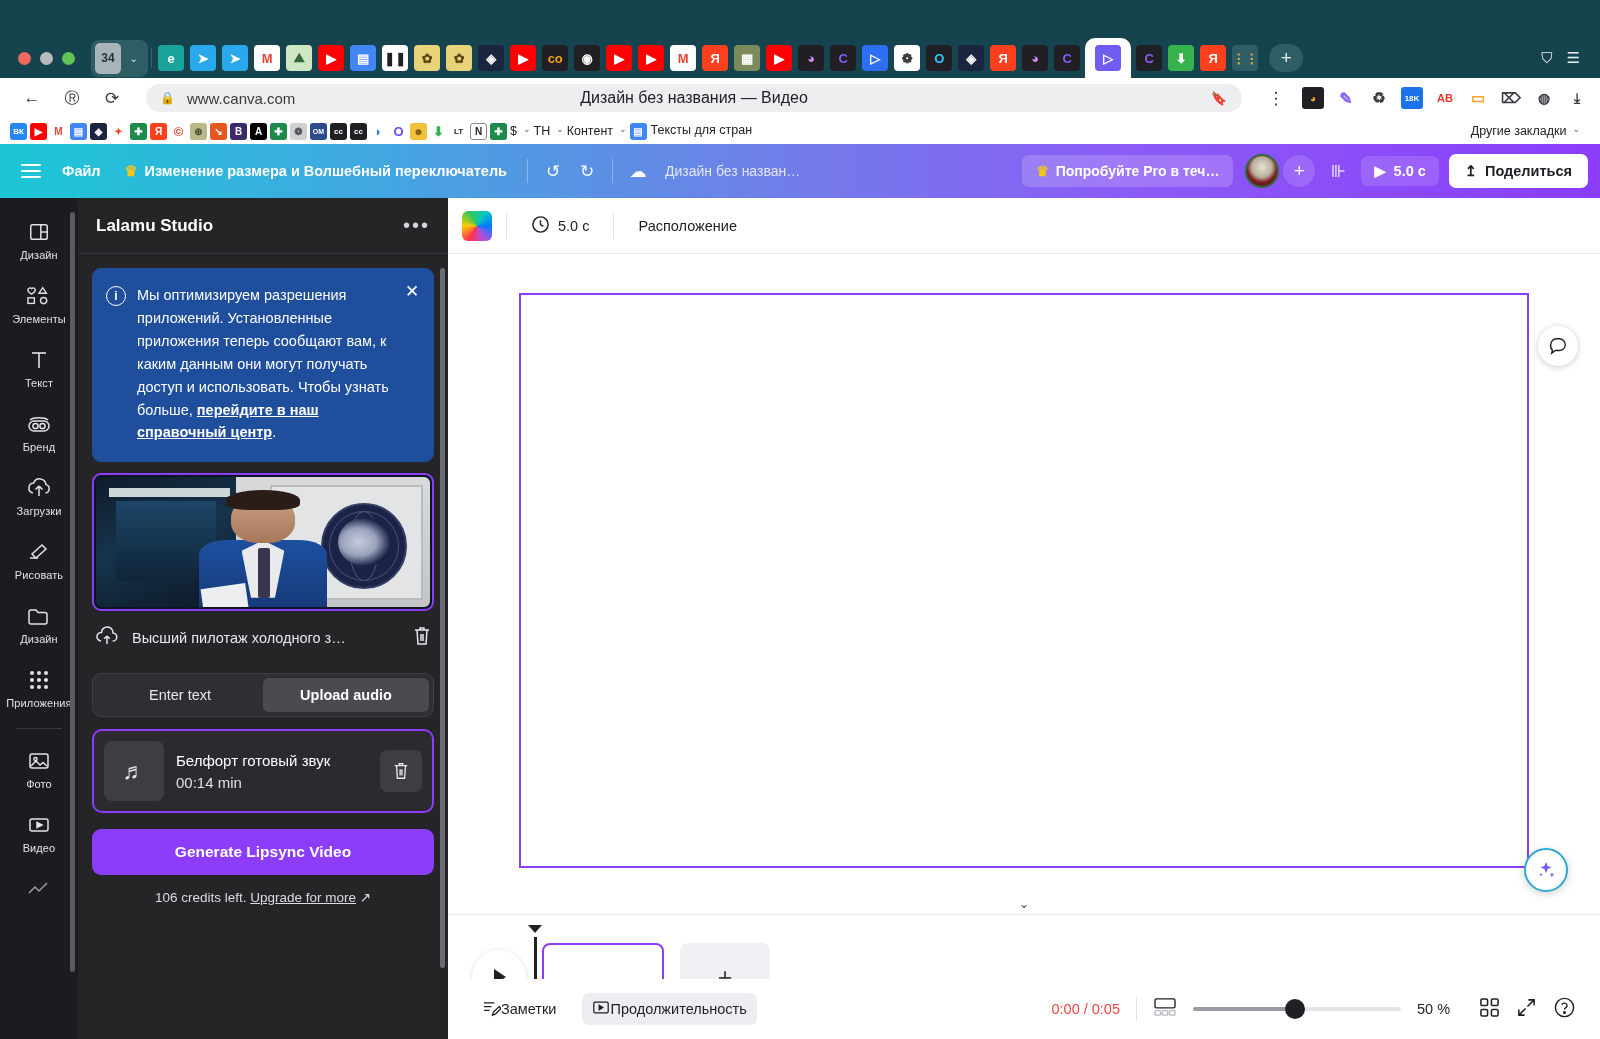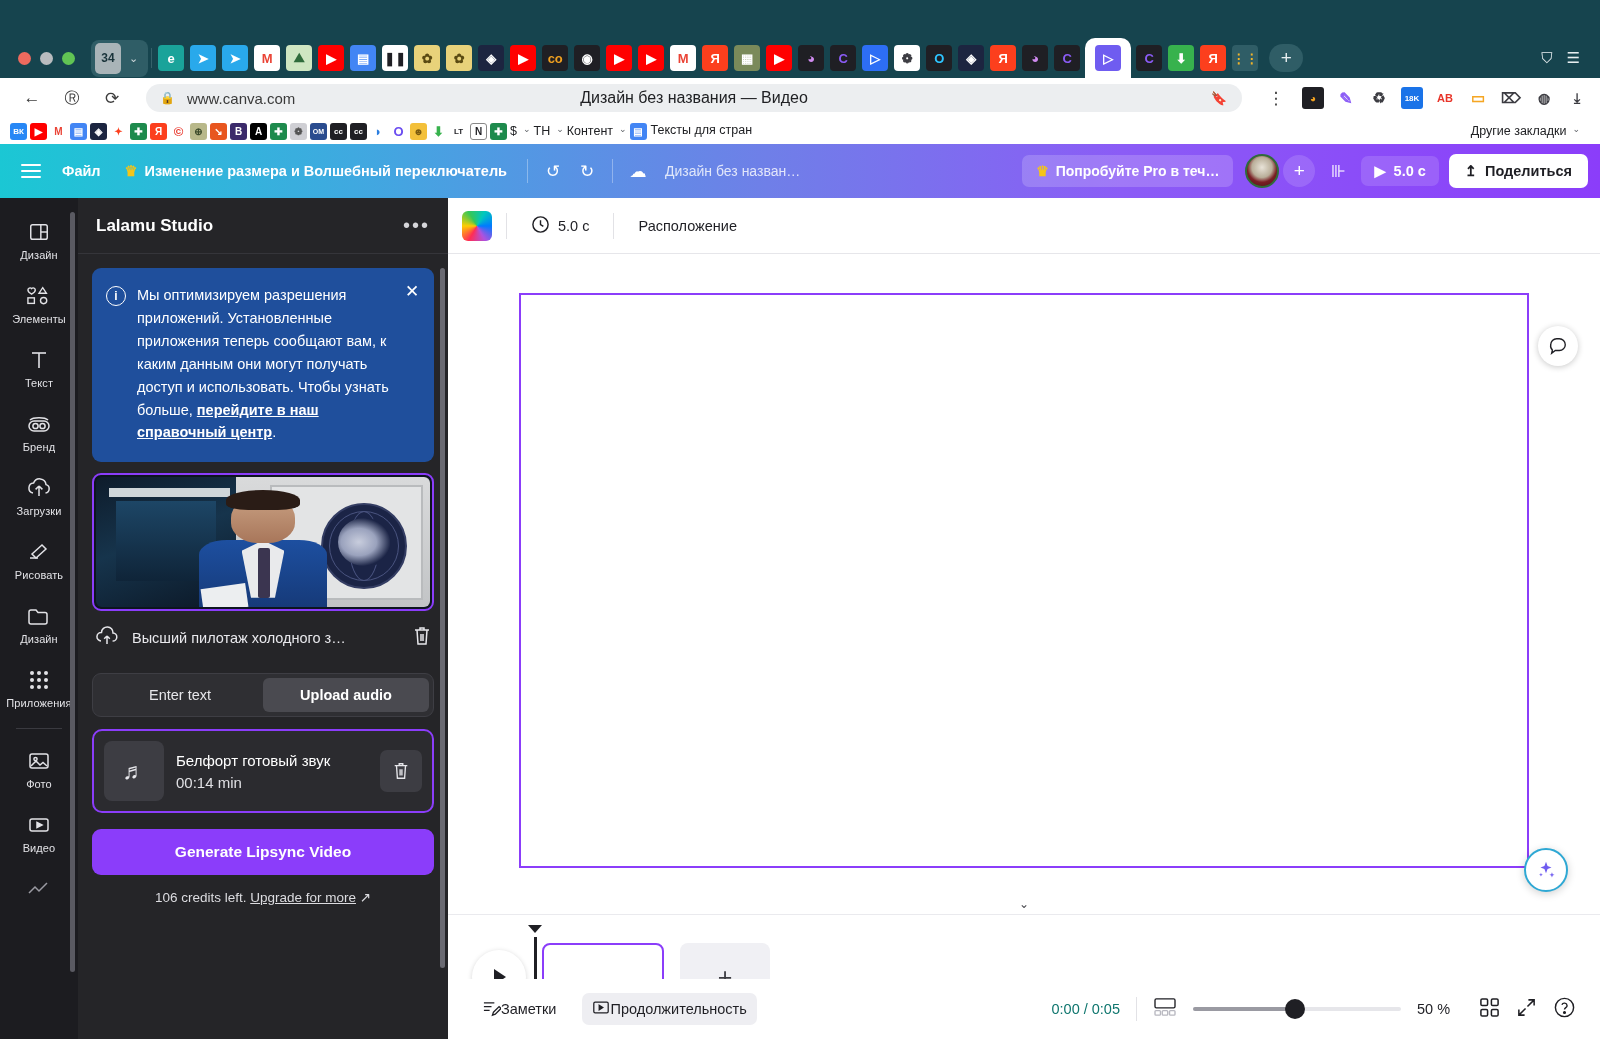--- a/index.html
+++ b/index.html
@@ -340,21 +340,21 @@
     display: flex; align-items: center; justify-content: center; color: #3c3c42; font-size: 25px;
   }
 
   .bottombar {
     position: absolute; bottom: 0; left: 0; width: 1152px; height: 60px;
     background: #fff; display: flex; align-items: center; padding: 0 24px; gap: 16px;
   }
   .bb-item { display: flex; align-items: center; gap: 0; font-size: 14.5px; color: #1f1f24; padding: 7px 10px; border-radius: 7px; }
   .bb-item.chip { background: #eeeef2; }
   .bb-right { margin-left: auto; display: flex; align-items: center; gap: 16px; }
-  .bb-time { font-size: 14.5px; color: #0f766e; }
+  .bb-time { font-size: 14.5px; color: #ef4444; }
   .bb-sep { width: 1px; height: 24px; background: #e2e2e6; }
   .zoom-track { width: 208px; height: 4px; background: #e6e6ea; border-radius: 2px; position: relative; }
   .zoom-fill { position: absolute; left: 0; top: 0; height: 4px; width: 46%; background: #9a9aa2; border-radius: 2px; }
   .zoom-knob {
     position: absolute; left: 44%; top: -8px; width: 20px; height: 20px;
     border-radius: 50%; background: #1f1f24;
   }
   .zoom-val { font-size: 14.5px; color: #1f1f24; min-width: 46px; }
 </style>
 </head>

